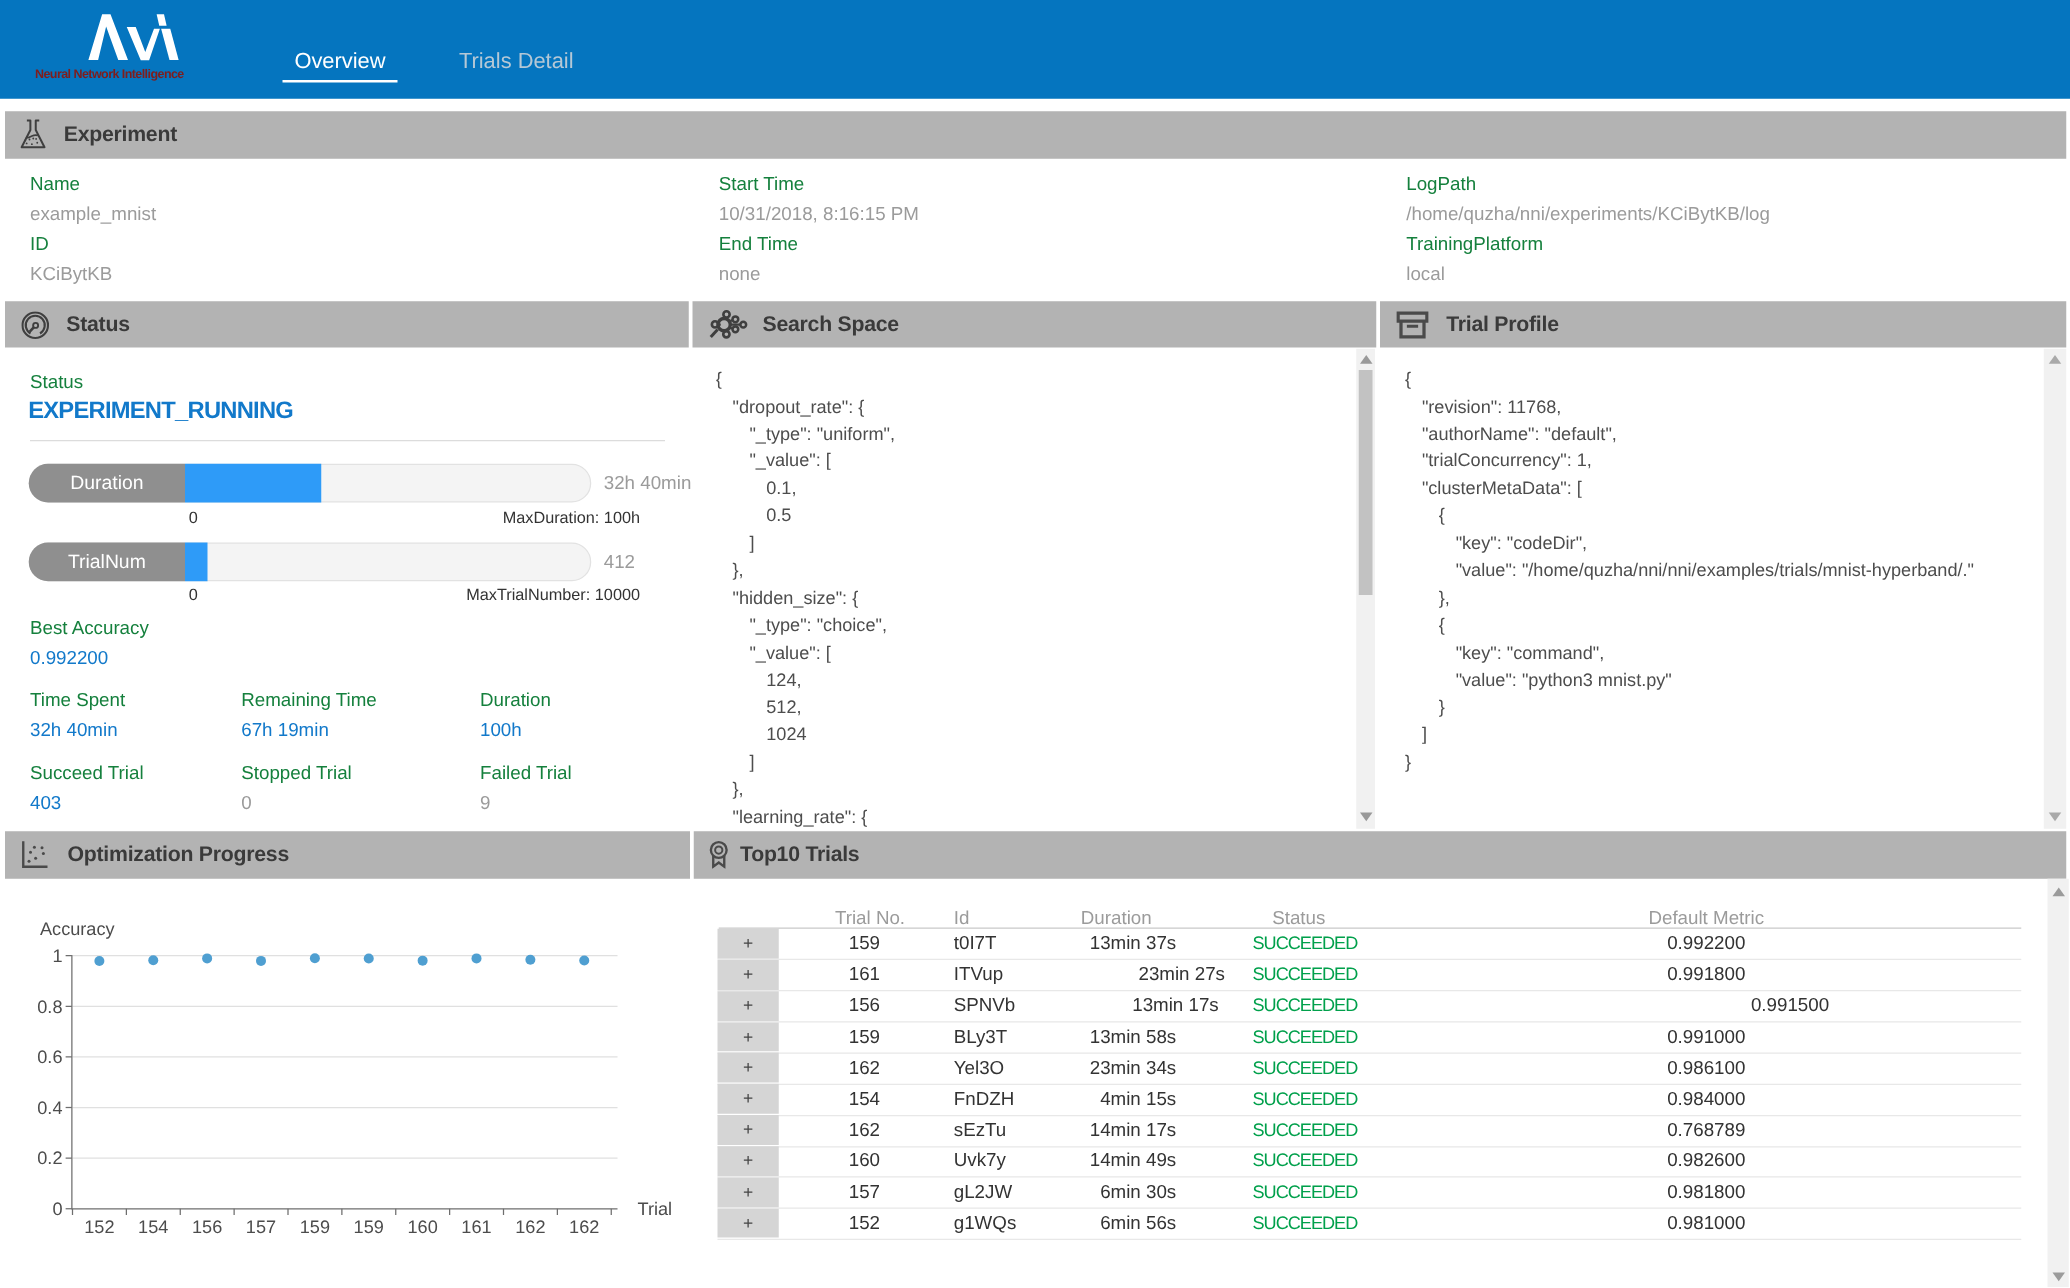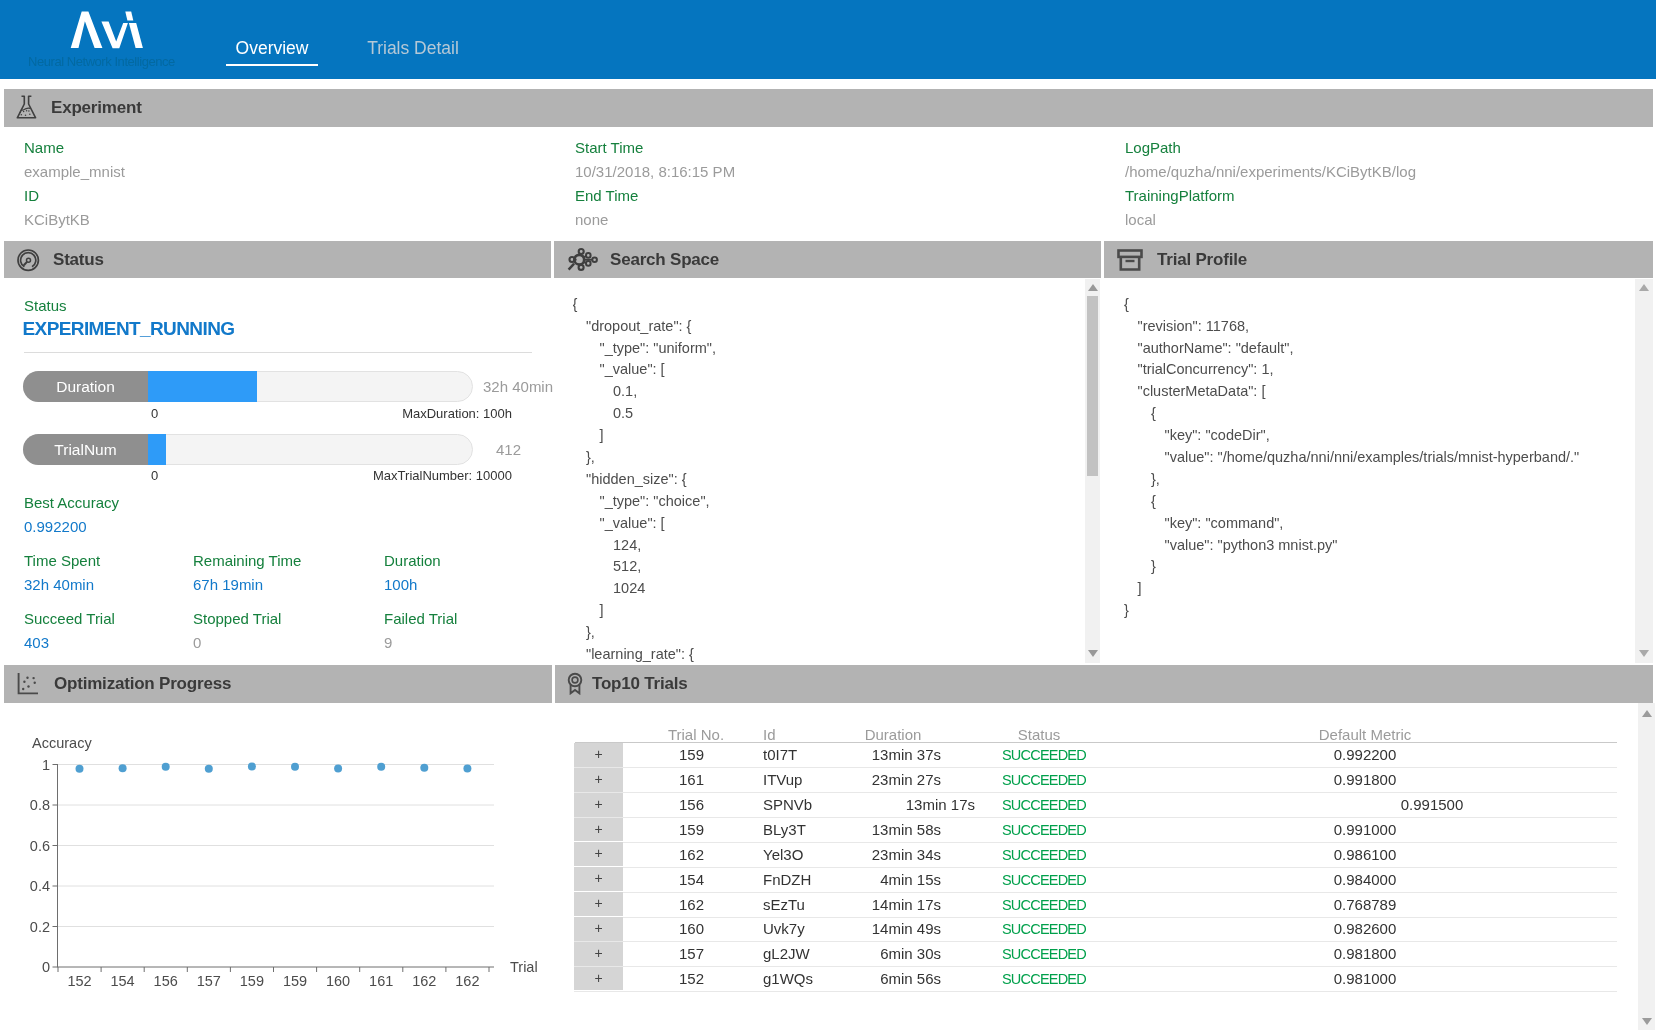--- a/index.html
+++ b/index.html
@@ -1,19 +1,19 @@
 <!DOCTYPE html>
 <html><head>
 <meta charset="utf-8">
 <style>
 html,body{margin:0;padding:0;background:#fff;font-family:"Liberation Sans",sans-serif;}
 #page{position:relative;width:1656px;height:1030px;overflow:hidden;background:#fff;}
 #page div{position:absolute;}
 .topbar{left:0;top:0;width:1656px;height:79px;background:#0575bf;}
-.brand{left:28px;top:54px;font-size:13px;font-weight:normal;color:#0369a1;letter-spacing:-0.45px;}
+.brand{left:28px;top:54px;font-size:10px;font-weight:bold;color:#7f1d1d;letter-spacing:-0.45px;}
 .tab1{left:226px;top:38px;width:92px;text-align:center;font-size:17.5px;color:#fff;}
 .tabline{left:226px;top:63.5px;width:92px;height:2.5px;background:#fff;}
 .tab2{left:363px;top:38px;width:100px;text-align:center;font-size:17.5px;color:#b5c8d6;}
 .gbar{background:#b3b3b3;height:37.5px;}
 .gtitle{font-size:17px;font-weight:bold;color:#3a3a3a;letter-spacing:-0.2px;}
 .lab{color:#15803d;font-size:15px;line-height:16px;}
 .val{color:#9b9b9b;font-size:15px;line-height:16px;}
 .blu{color:#1279ca;}
 .sub{font-size:13px;color:#333;line-height:15px;}
 .jline{position:relative !important;height:21.9px;line-height:21.9px;font-size:14.5px;color:#4d4d4d;white-space:nowrap;}
@@ -120,21 +120,21 @@
   <div style="left:23px;top:370.5px;width:450px;height:31.5px;border:1px solid #e2e2e2;border-radius:17px;background:#f4f4f4;box-sizing:border-box;"></div>
   <div style="left:148px;top:370.5px;width:109px;height:31.5px;background:#2e9bf8;"></div>
   <div style="left:23px;top:370.5px;width:125px;height:31.5px;background:#8f8f8f;border-radius:17px 0 0 17px;color:#fff;text-align:center;line-height:31px;font-size:15.5px;">Duration</div>
   <div class="val" style="left:483px;top:379px;">32h 40min</div>
   <div class="sub" style="left:151px;top:406px;">0</div>
   <div class="sub" style="left:302px;top:406px;width:210px;text-align:right;">MaxDuration: 100h</div>
 
   <div style="left:23px;top:433.5px;width:450px;height:31.5px;border:1px solid #e2e2e2;border-radius:17px;background:#f4f4f4;box-sizing:border-box;"></div>
   <div style="left:148px;top:433.5px;width:18px;height:31.5px;background:#2e9bf8;"></div>
   <div style="left:23px;top:433.5px;width:125px;height:31.5px;background:#8f8f8f;border-radius:17px 0 0 17px;color:#fff;text-align:center;line-height:31px;font-size:15.5px;">TrialNum</div>
-  <div class="val" style="left:496px;top:442px;">412</div>
+  <div class="val" style="left:483px;top:442px;">412</div>
   <div class="sub" style="left:151px;top:468px;">0</div>
   <div class="sub" style="left:302px;top:468px;width:210px;text-align:right;">MaxTrialNumber: 10000</div>
 
   <div class="lab" style="left:24px;top:495px;">Best Accuracy</div>
   <div class="val blu" style="left:24px;top:519px;">0.992200</div>
 
   <div class="lab" style="left:24px;top:553px;">Time Spent</div>
   <div class="lab" style="left:193px;top:553px;">Remaining Time</div>
   <div class="lab" style="left:384px;top:553px;">Duration</div>
   <div class="val blu" style="left:24px;top:577px;">32h 40min</div>
@@ -281,21 +281,21 @@
   <div class="plus" style="left:574px;top:743.0px;">+</div>
   <div class="td" style="left:604px;top:747.4px;width:100px;text-align:right;">159</div>
   <div class="td" style="left:763px;top:747.4px;">t0I7T</div>
   <div class="td" style="left:791px;top:747.4px;width:150px;text-align:right;">13min 37s</div>
   <div class="td grn" style="left:1002px;top:747.4px;">SUCCEEDED</div>
   <div class="td" style="left:1365px;top:747.4px;transform:translateX(-50%);">0.992200</div>
   <div class="rsep" style="left:574px;top:767.4px;width:1043px;"></div>
   <div class="plus" style="left:574px;top:767.9px;">+</div>
   <div class="td" style="left:604px;top:772.2px;width:100px;text-align:right;">161</div>
   <div class="td" style="left:763px;top:772.2px;">ITVup</div>
-  <div class="td" style="left:791px;top:772.2px;width:150px;text-align:right;">23min 27s</div>
+  <div class="td" style="left:791px;top:772.2px;width:150px;text-align:right;padding-left:39px;">23min 27s</div>
   <div class="td grn" style="left:1002px;top:772.2px;">SUCCEEDED</div>
   <div class="td" style="left:1365px;top:772.2px;transform:translateX(-50%);">0.991800</div>
   <div class="rsep" style="left:574px;top:792.2px;width:1043px;"></div>
   <div class="plus" style="left:574px;top:792.7px;">+</div>
   <div class="td" style="left:604px;top:797.1px;width:100px;text-align:right;">156</div>
   <div class="td" style="left:763px;top:797.1px;">SPNVb</div>
   <div class="td" style="left:791px;top:797.1px;width:150px;text-align:right;padding-left:34px;">13min 17s</div>
   <div class="td grn" style="left:1002px;top:797.1px;">SUCCEEDED</div>
   <div class="td" style="left:1432px;top:797.1px;transform:translateX(-50%);">0.991500</div>
   <div class="rsep" style="left:574px;top:817.1px;width:1043px;"></div>

